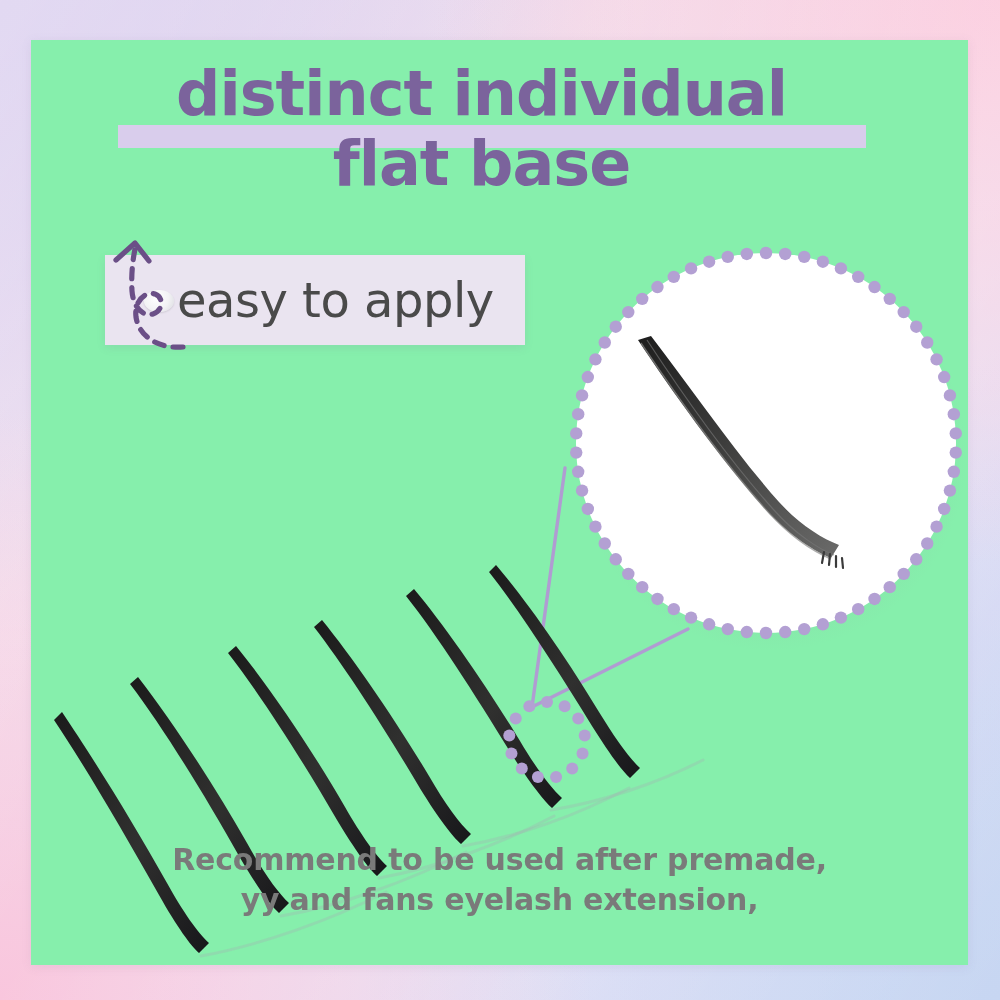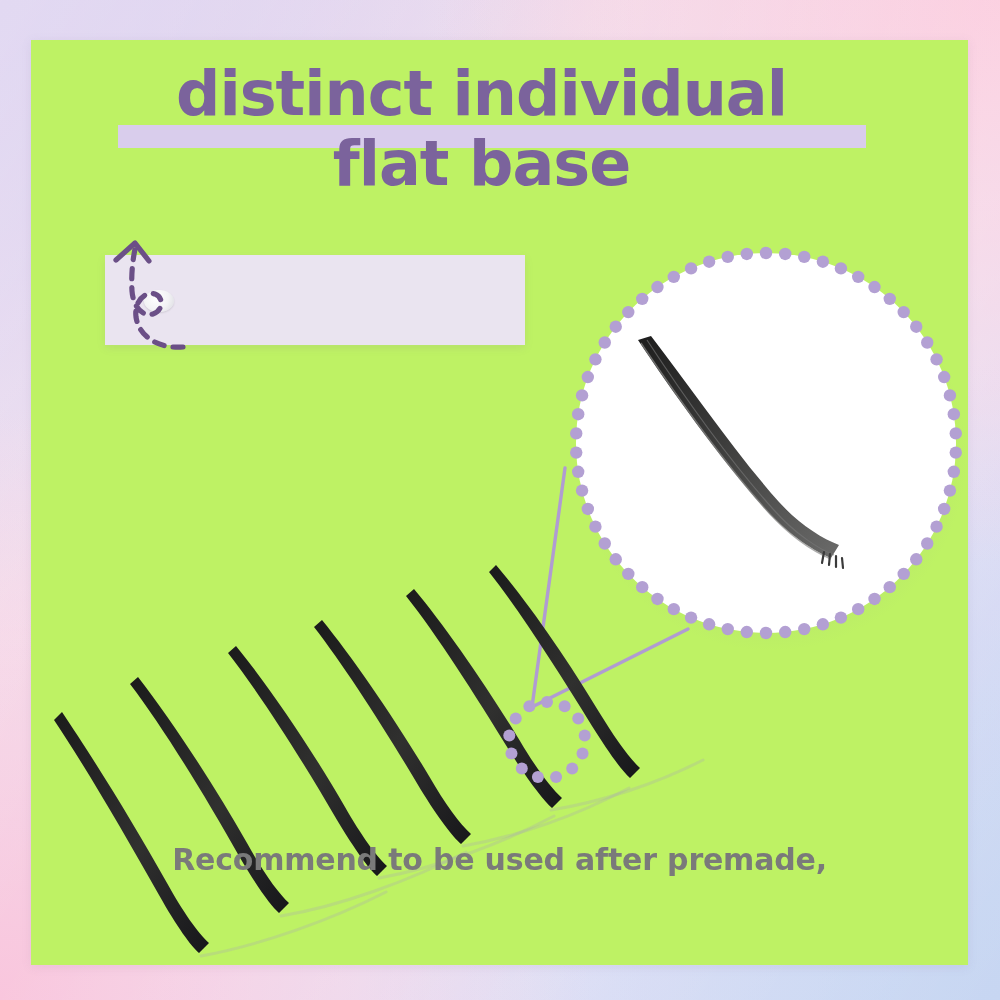--- a/index.html
+++ b/index.html
@@ -21,21 +21,21 @@
       radial-gradient(circle at 0% 0%,    #d9cdee 0%, rgba(217,205,238,0) 45%),
       linear-gradient(135deg,#ded2f0 0%,#f3e2ee 30%,#f0e6f4 55%,#dcd9f4 80%,#cfddf5 100%);
   }
   .frame-bg::after{
     content:"";position:absolute;inset:0;
     background:linear-gradient(120deg, rgba(255,255,255,.25) 0%, rgba(255,255,255,0) 35%, rgba(255,255,255,.18) 70%, rgba(255,255,255,0) 100%);
   }
   
   .card{
     position:absolute;left:31px;top:40px;width:937px;height:925px;
-    background:#bef264;
+    background:#86efac;
     box-shadow:0 2px 10px rgba(120,100,150,.10);
     overflow:hidden;
   }
   .hl-line1{
     position:absolute;left:0;top:22px;width:901px;
     text-align:center;
     font-size:62px;line-height:64px;letter-spacing:-1px;
     color:#7b639c;font-weight:700;
     z-index:3;
   }
@@ -250,26 +250,28 @@
             <circle cx="498.34" cy="666.35" r="6" fill="#b3a0d3"></circle>
           </g>
       </g>
     </svg>
 
     <div class="hl-highlight"></div>
     <div class="hl-line1">distinct individual</div>
     <div class="hl-line2">flat base</div>
 
     <div class="badge"></div>
+    <div class="badge-label">easy to apply</div>
     <div class="badge-dot"></div>
 
     <svg class="arrow-svg" viewBox="0 0 140 140">
       <path d="M92,122 C68,124 48,112 45,92 C43,76 54,66 64,69 C73,72 72,86 62,89
                C50,92 42,80 41,66 C40,48 42,34 44,24" fill="none" stroke="#6b4f87" stroke-width="5.2" stroke-linecap="round" stroke-dasharray="10 9"></path>
       <path d="M25,35 L44,18 L58,36" fill="none" stroke="#6b4f87" stroke-width="5.2" stroke-linecap="round" stroke-linejoin="round"></path>
     </svg>
 
     <div class="footer">
       <div>Recommend to be used after premade,</div>
+      <div>yy and fans eyelash extension,</div>
     </div>
 
   </div>
 </div>
 
 </body></html>

